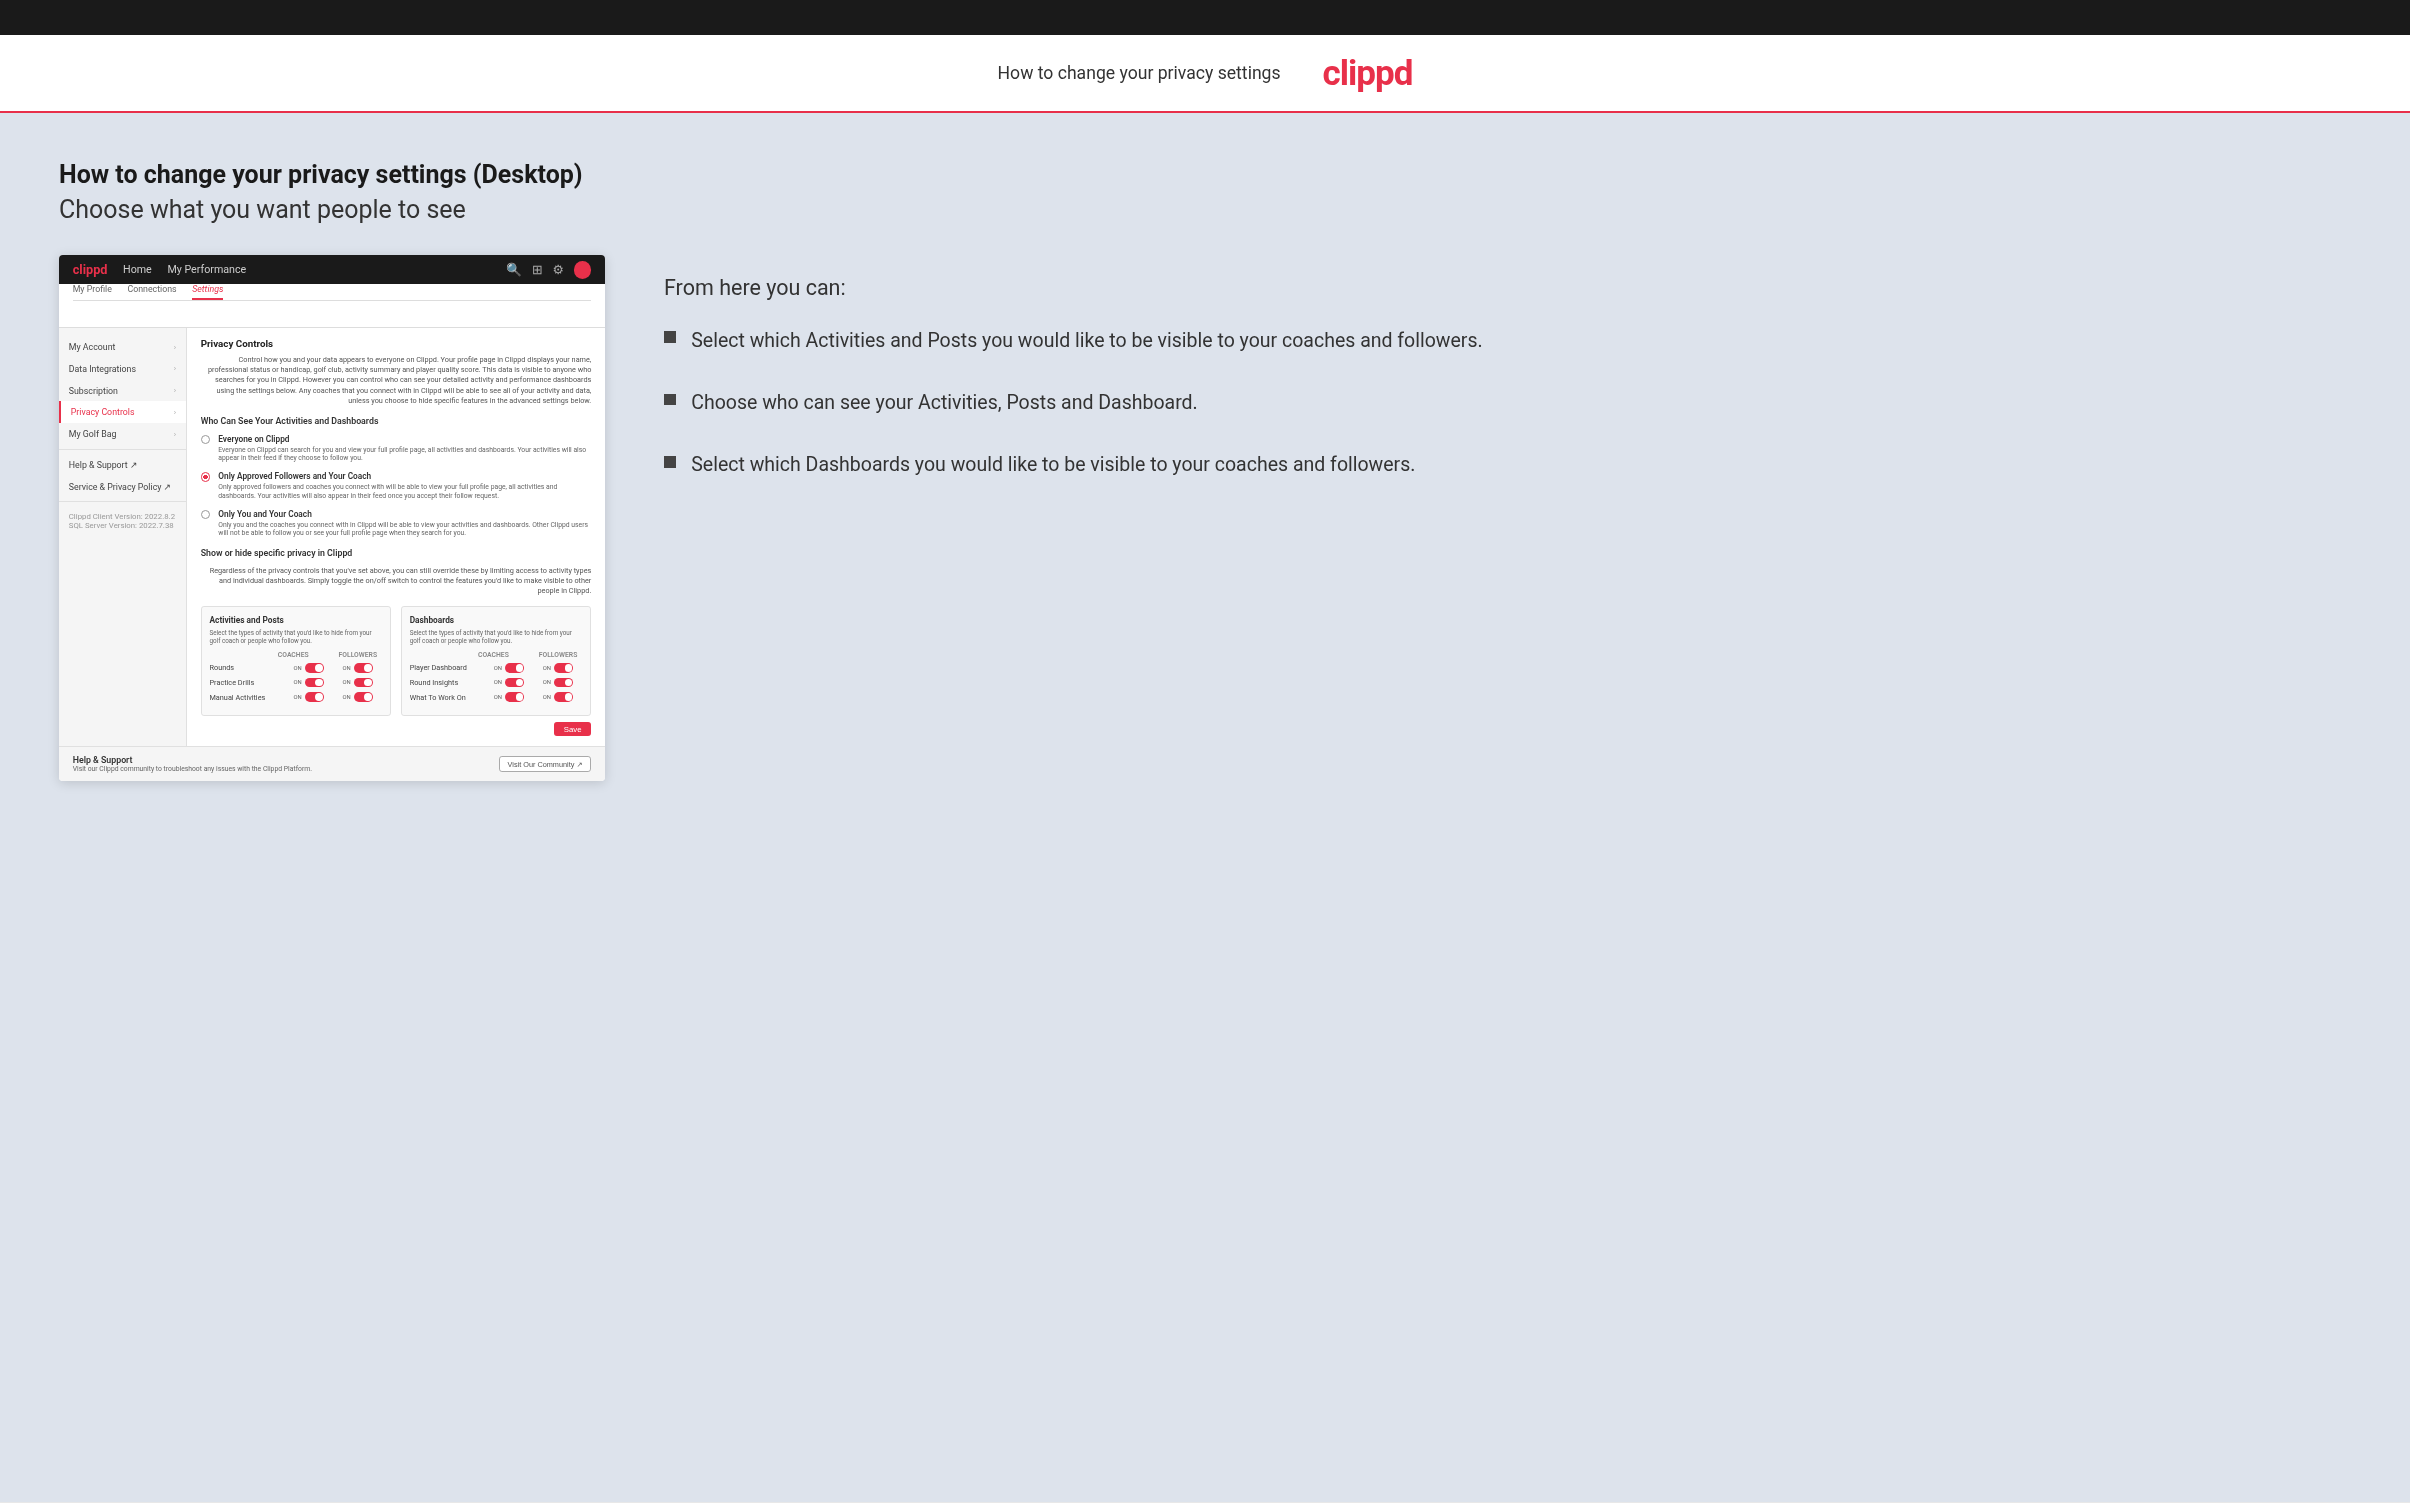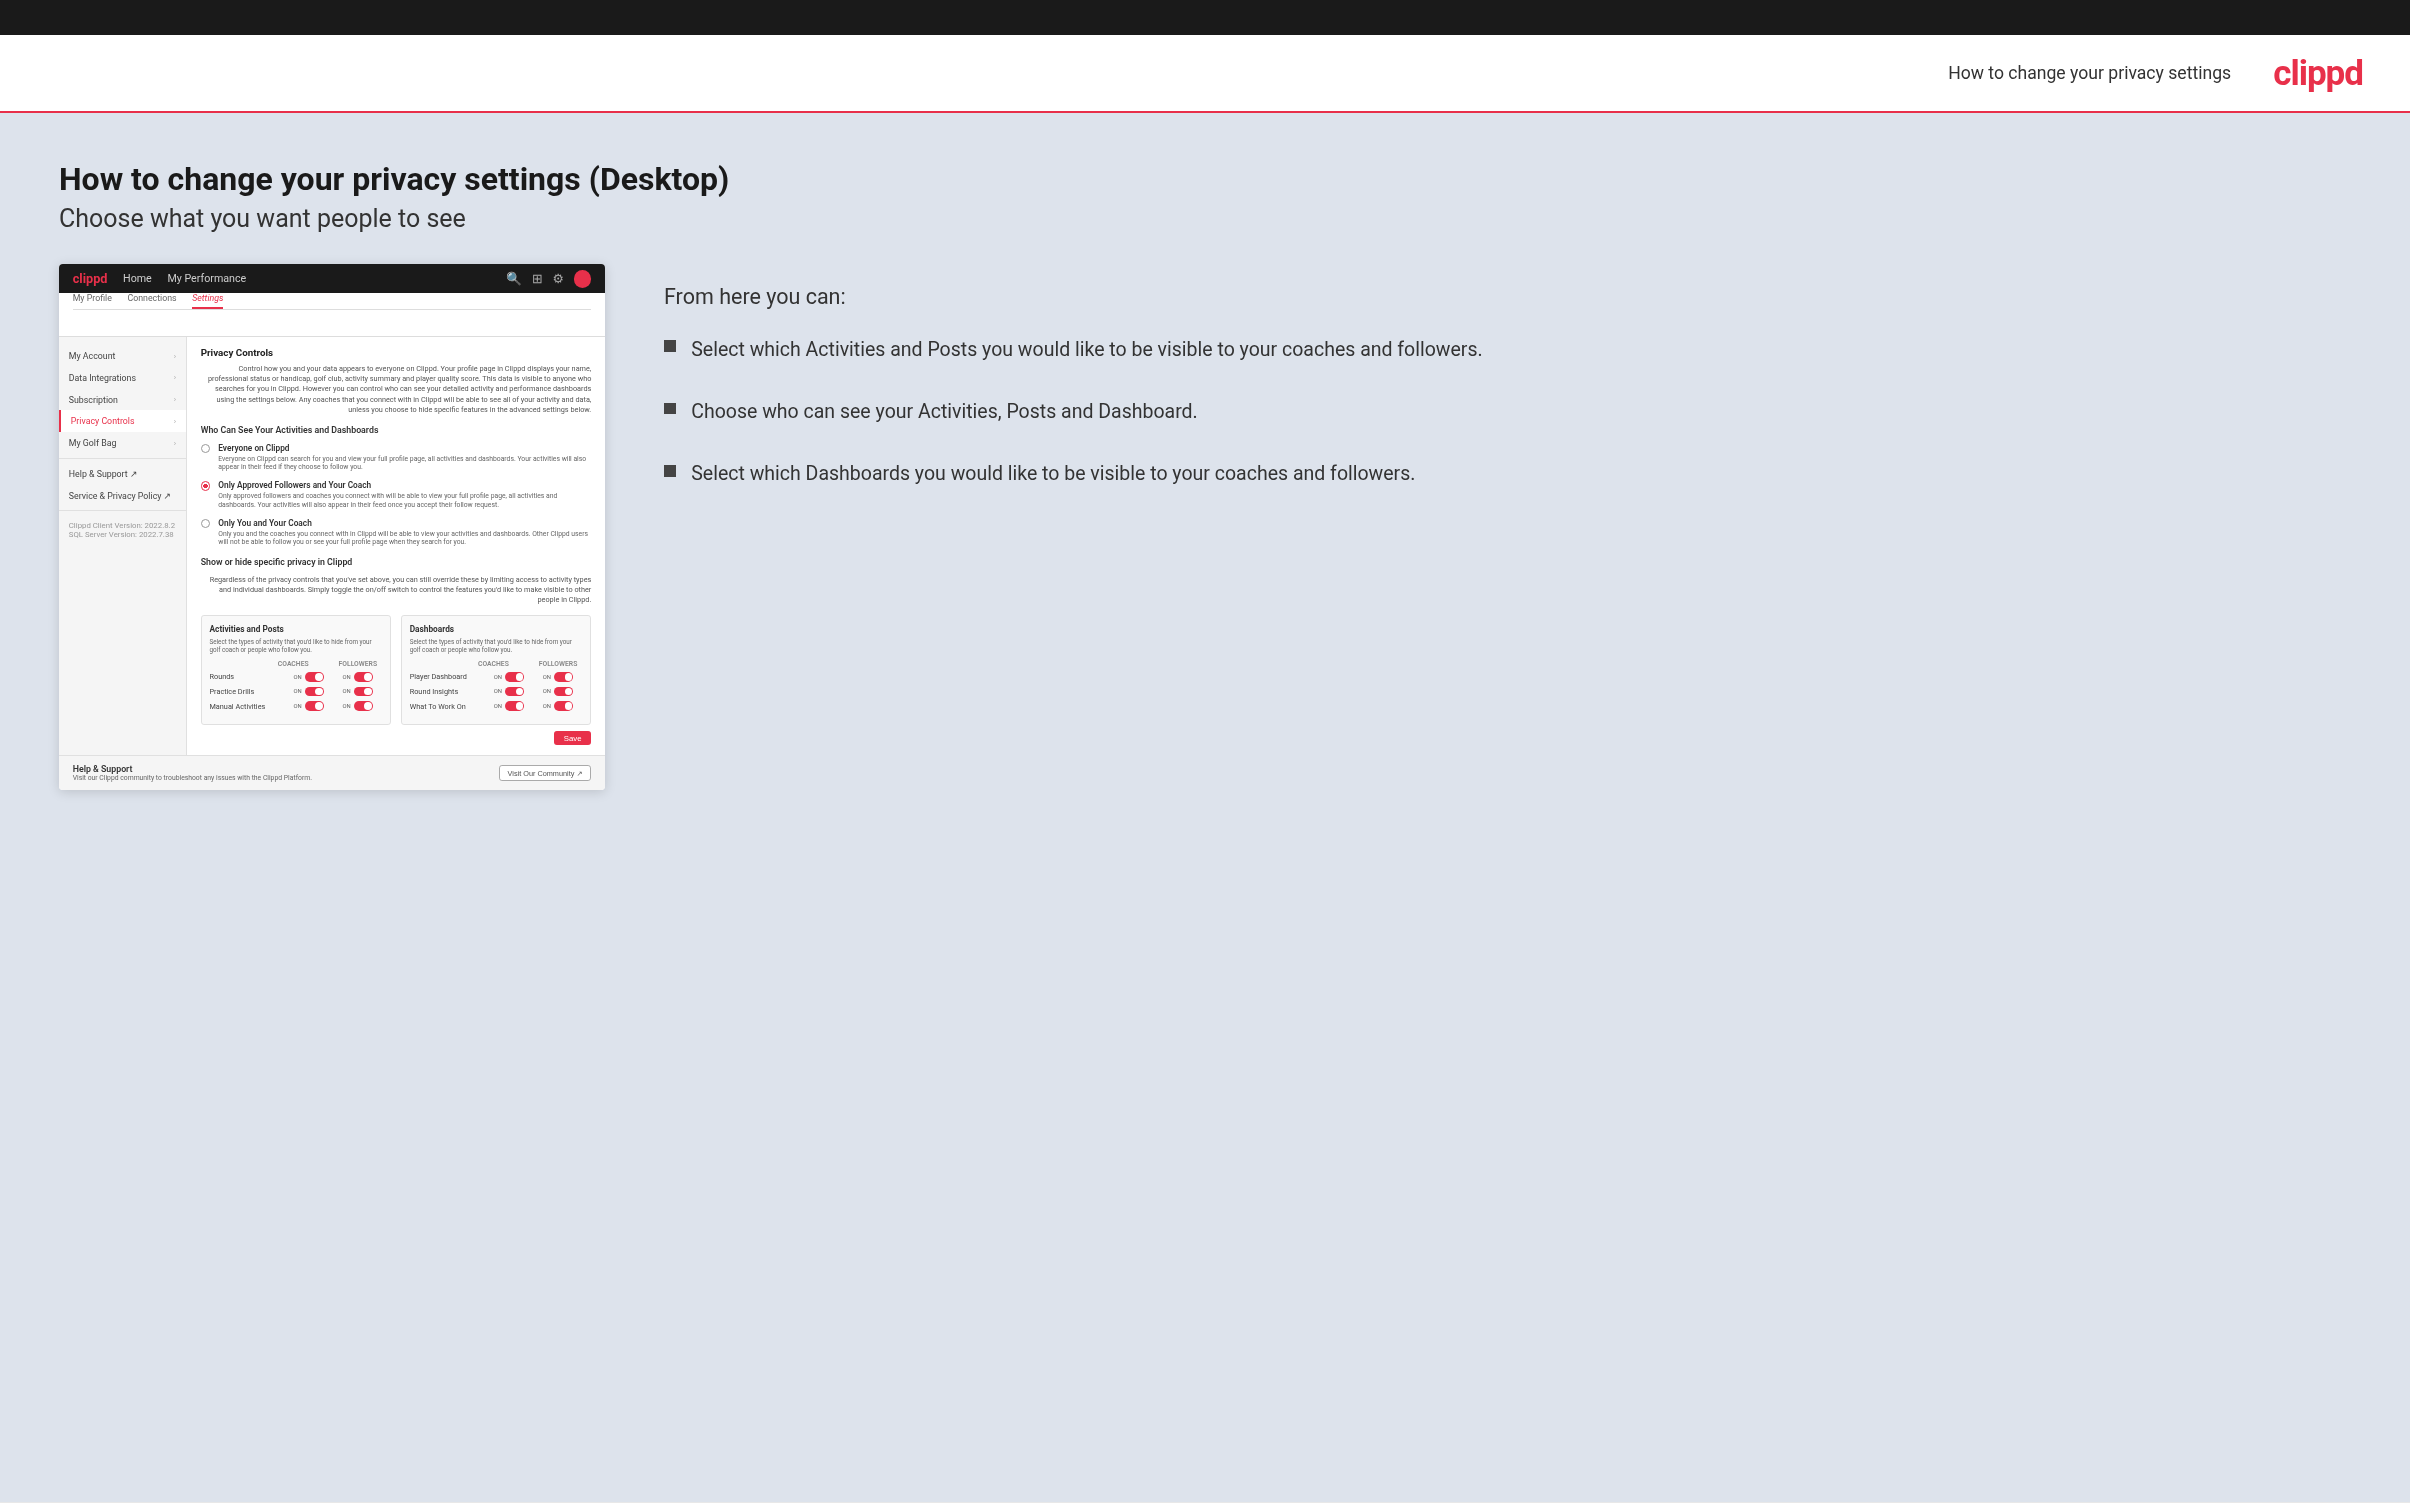--- a/index.html
+++ b/index.html
@@ -13,21 +13,21 @@
     .top-bar {
       background: #1a1a1a;
       height: 35px;
       width: 100%;
     }
 
     
     .header {
       display: flex;
       align-items: center;
-      justify-content: flex-end;
+      justify-content: center;
       padding: 17.6px 47px;
       background: #fff;
       border-bottom: 2px solid #e8304a;
       gap: 42px;
     }
     .header-title {
       font-size: 17.6px;
       color: #333;
       font-weight: 400;
     }
@@ -39,21 +39,21 @@
     }
 
     
     .main-content {
       background: #dde3ec;
       padding: 47px 59px;
       min-height: calc(100vh - 117px);
     }
 
     .page-heading {
-      font-size: 32px;
+      font-size: 25px;
       font-weight: 700;
       color: #1a1a1a;
       margin-bottom: 5.9px;
     }
     .page-subheading {
       font-size: 25px;
       font-weight: 400;
       color: #333;
       margin-bottom: 31px;
     }

